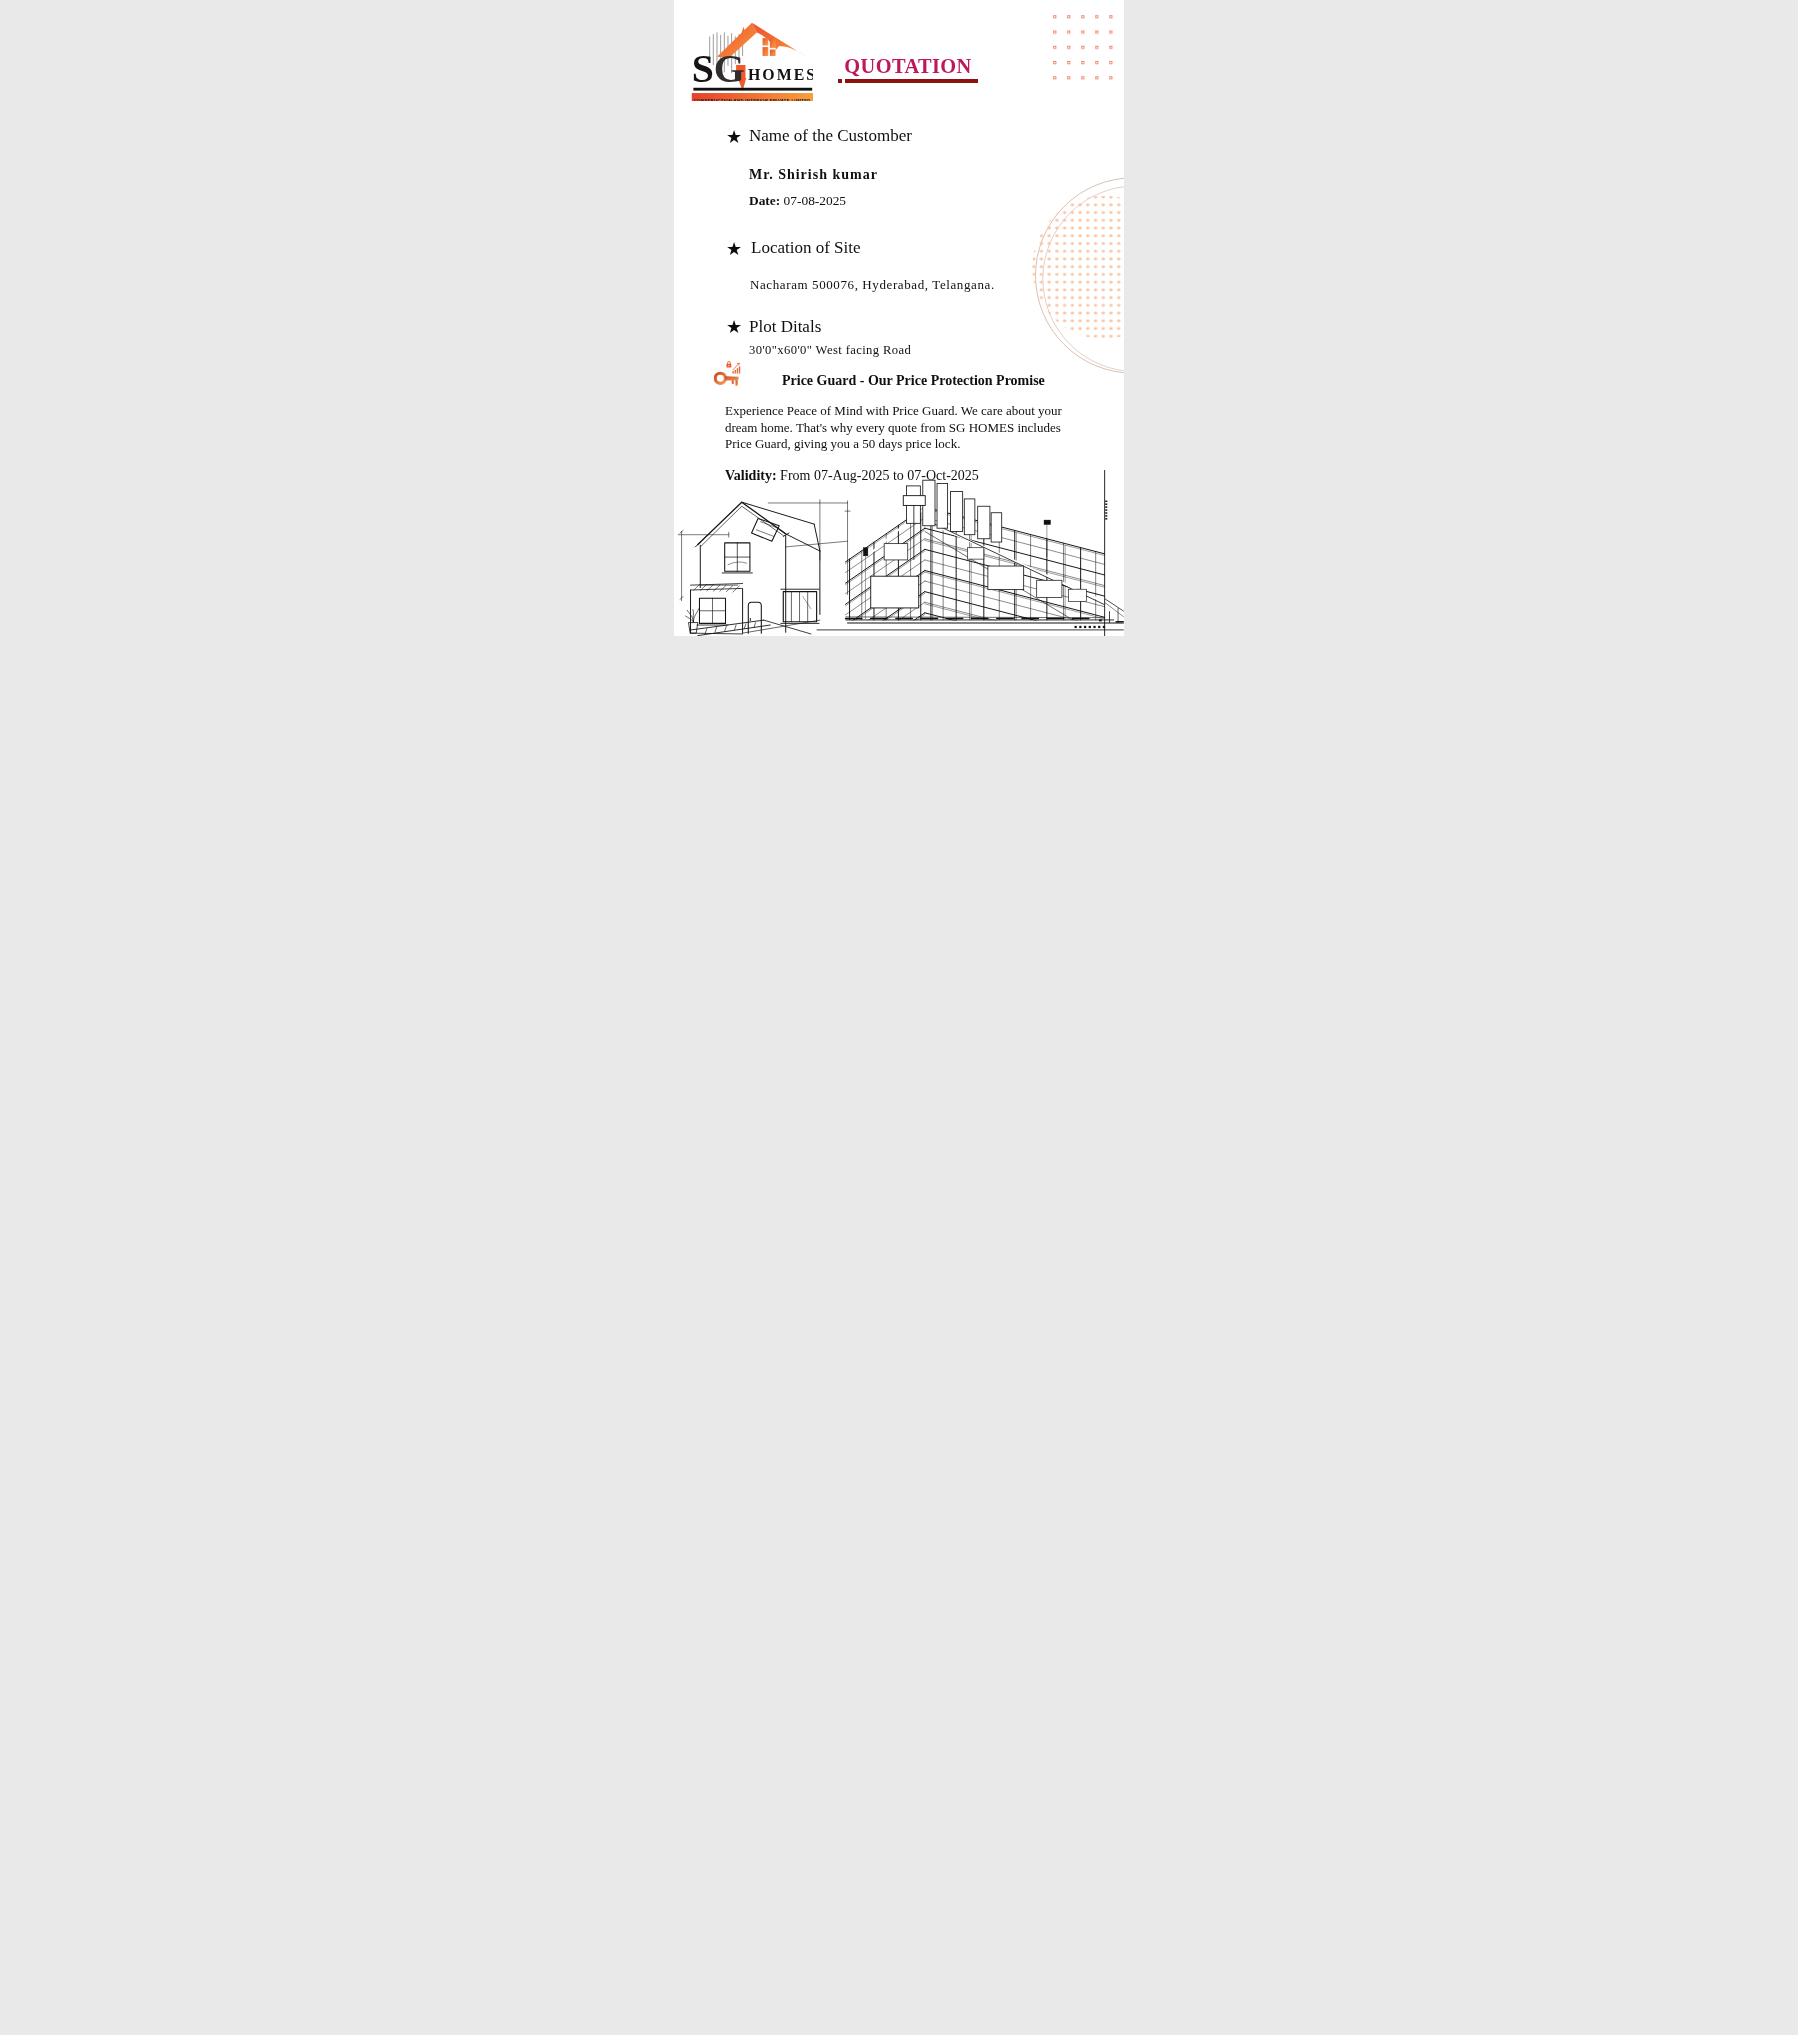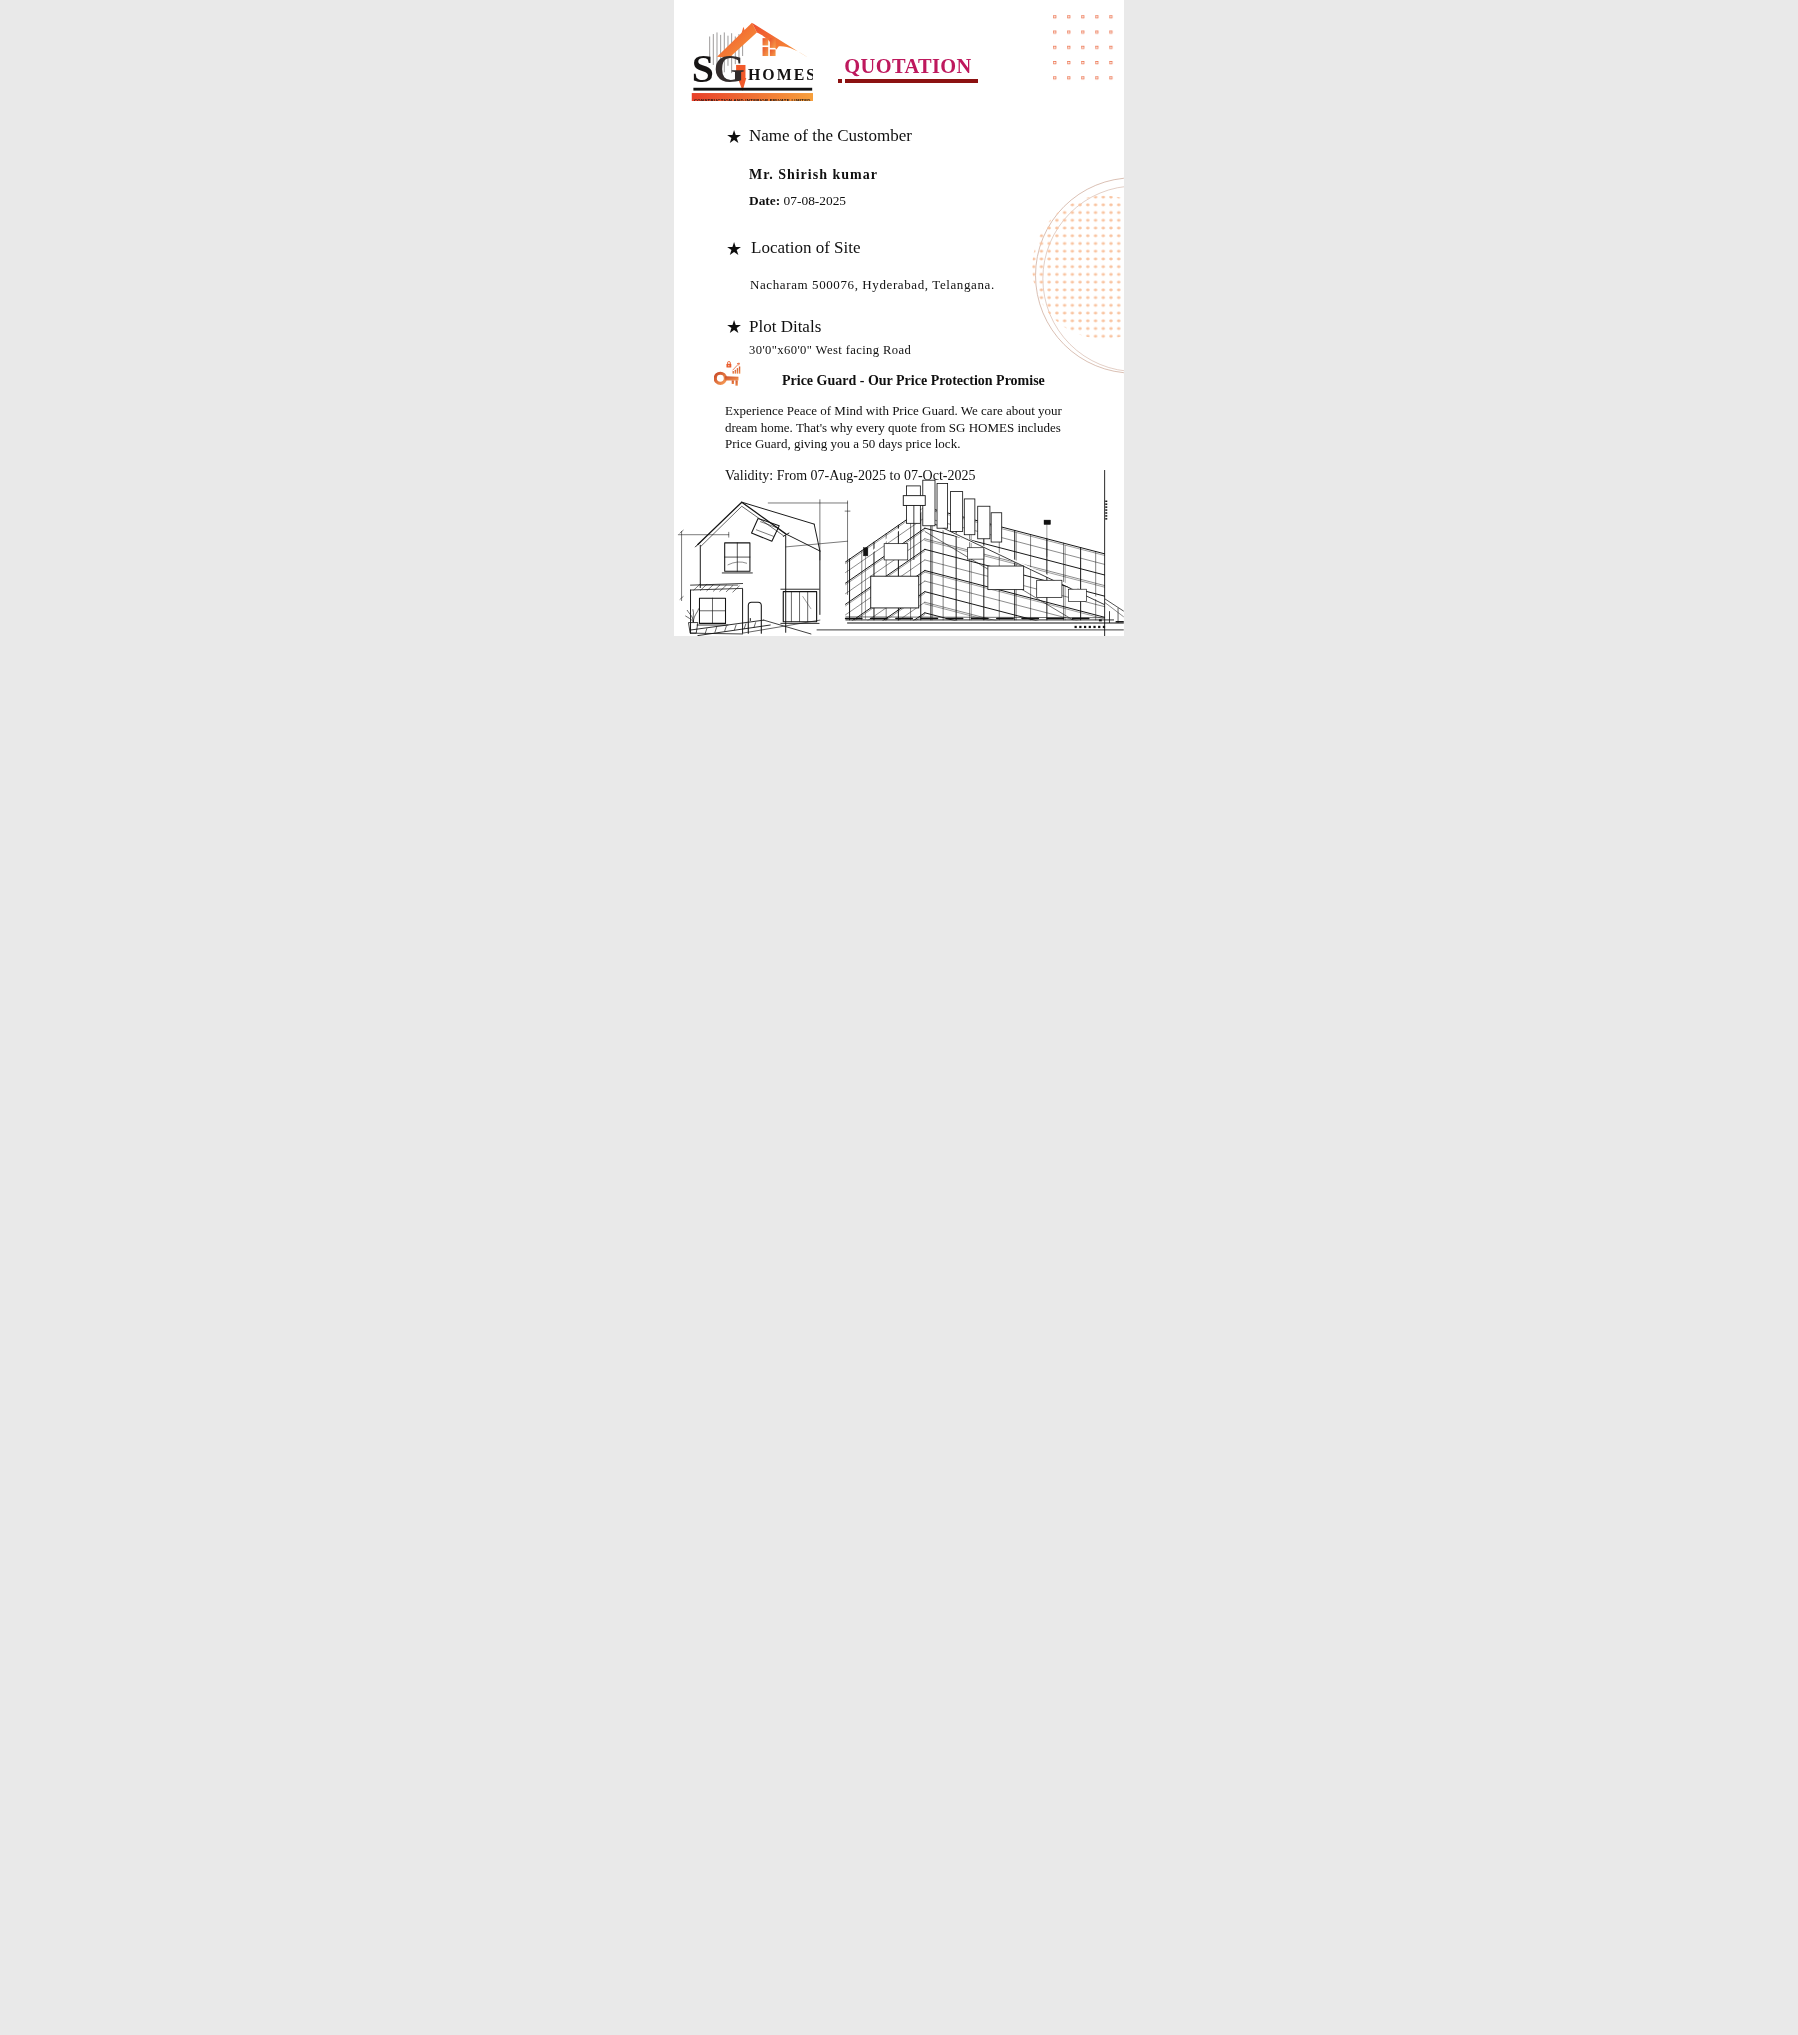--- a/index.html
+++ b/index.html
@@ -27,21 +27,21 @@
   .star{font-size:18px;line-height:1;color:#0d0d0d;}
   .sec-heading{font-size:17px;font-weight:normal;line-height:1;white-space:nowrap;}
   .cust-name{font-size:14px;font-weight:bold;letter-spacing:1px;white-space:nowrap;}
   .date-line{font-size:13.4px;white-space:nowrap;}
   .date-line b{font-weight:bold;}
   .site-address{font-size:13px;letter-spacing:0.6px;white-space:nowrap;}
   .plot-details{font-size:12.6px;letter-spacing:0.4px;white-space:nowrap;}
   .pg-heading{font-size:14px;font-weight:bold;white-space:nowrap;}
   .pg-body{width:383px;font-size:13px;line-height:16.7px;}
   .validity{font-size:14px;white-space:nowrap;}
-  .validity b{font-weight:normal;}
+  .validity b{font-weight:bold;}
 </style>
 </head>
 <body>
 
 <div class="page">
 
   <svg class="abs" style="left:0;top:0;z-index:0" width="450" height="636" viewBox="0 0 1105 1563">
     <defs>
       <pattern id="sqgrid" width="34.5" height="37.5" patternUnits="userSpaceOnUse">
         <rect x="1" y="1" width="5.8" height="5.8" fill="#ffffff" stroke="#E8572B" stroke-width="1.5"></rect>

